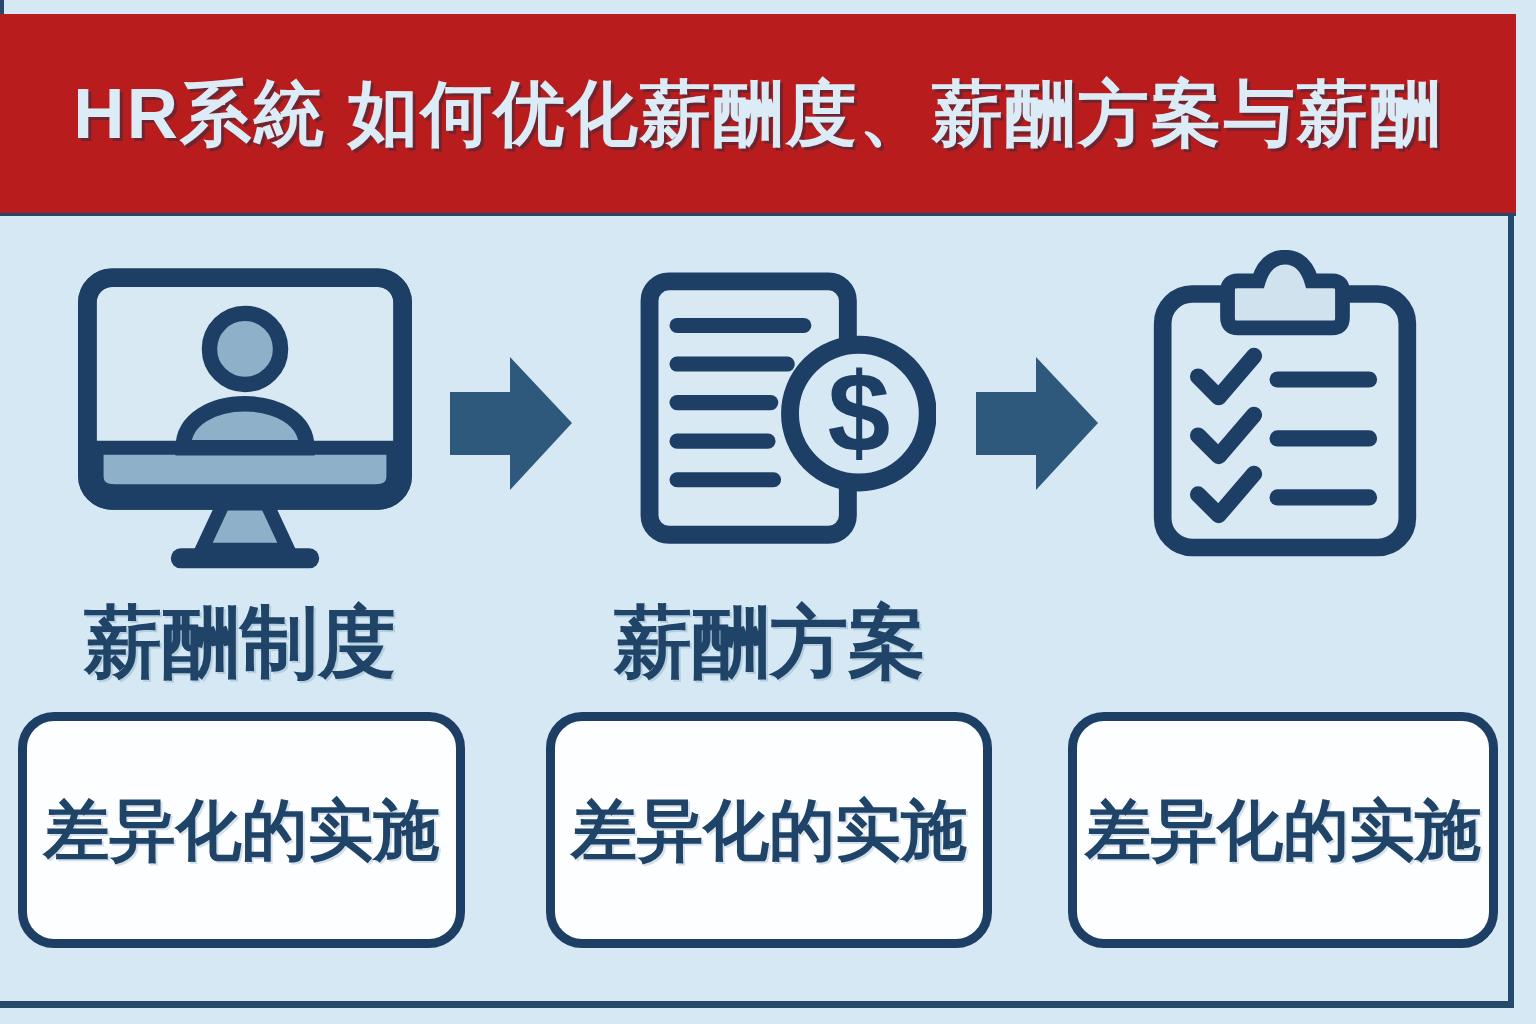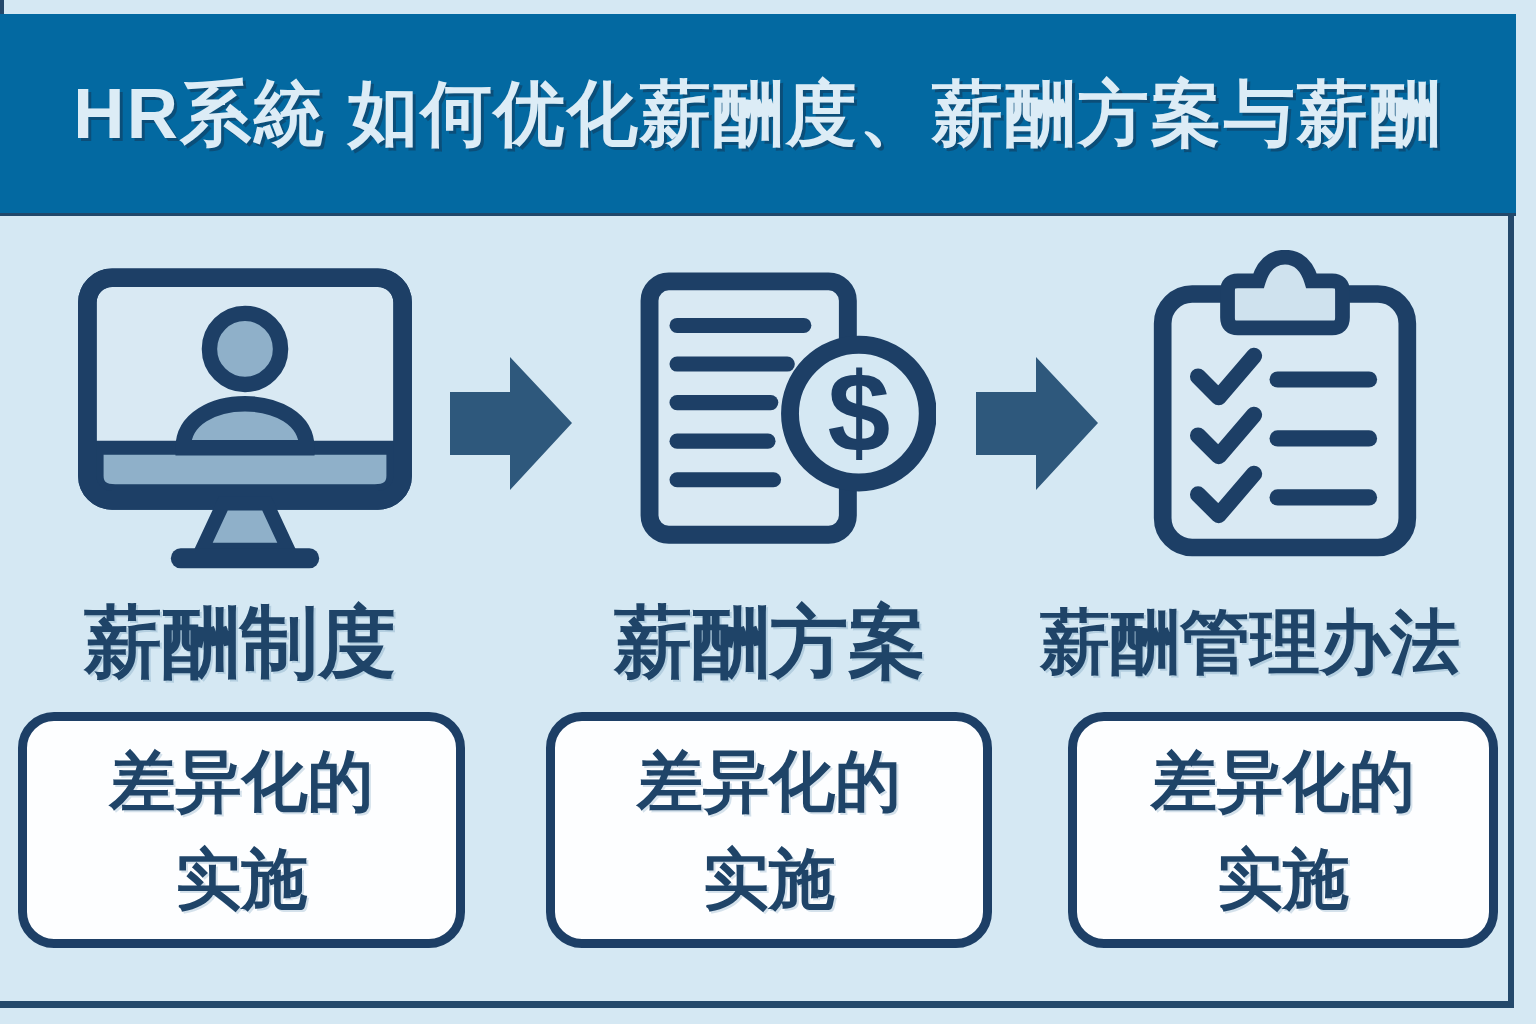--- a/index.html
+++ b/index.html
@@ -14,21 +14,21 @@
   
   .frame-left   { position: absolute; left: 0; top: 0; width: 4px; height: 213px; background: #24496b; }
   .frame-right  { position: absolute; left: 1508px; top: 213px; width: 6px; height: 795px; background: #24496b; }
   .frame-bottom { position: absolute; left: 0; top: 1001px; width: 1514px; height: 7px; background: #24496b; }
 
   
   .header {
     position: absolute;
     left: 0; top: 14px;
     width: 1516px; height: 199px;
-    background: #0369a1;
+    background: #b91c1c;
     border-bottom: 3px solid #22486a;
     display: flex;
     flex-direction: column;
     justify-content: center;
     align-items: center;
   }
   .title-line {
     color: #dcecf6;
     font-size: 71px;
     font-weight: bold;
@@ -66,21 +66,21 @@
   
   .impl-box {
     position: absolute;
     top: 712px;
     height: 236px;
     background: #fdfeff;
     border: 9px solid #1d3f66;
     border-radius: 36px;
     box-sizing: border-box;
     display: flex;
-    flex-direction: column;
+    flex-direction: row;
     justify-content: center;
     align-items: center;
   }
   .impl-box-1 { left: 18px;   width: 447px; }
   .impl-box-2 { left: 546px;  width: 446px; }
   .impl-box-3 { left: 1068px; width: 430px; }
   .impl-line {
     color: #1f4468;
     font-weight: bold;
     font-size: 66px;
@@ -141,21 +141,20 @@
       <path d="M18,62 L25,69 L37,55"></path>
       <path d="M18,82 L25,89 L37,75"></path>
       <line x1="45" y1="43" x2="76" y2="43"></line>
       <line x1="45" y1="63" x2="76" y2="63"></line>
       <line x1="45" y1="83" x2="76" y2="83"></line>
     </g>
   </svg>
 
   <div class="col-label col-label-2">薪酬方案</div>
   <div class="col-label col-label-1">薪酬制度</div>
-  <div class="col-label col-label-3">薪酬管理办法</div>
 
   <div class="impl-box impl-box-1">
     <div class="impl-line">差异化的</div>
     <div class="impl-line">实施</div>
   </div>
   <div class="impl-box impl-box-2">
     <div class="impl-line">差异化的</div>
     <div class="impl-line">实施</div>
   </div>
   <div class="impl-box impl-box-3">

